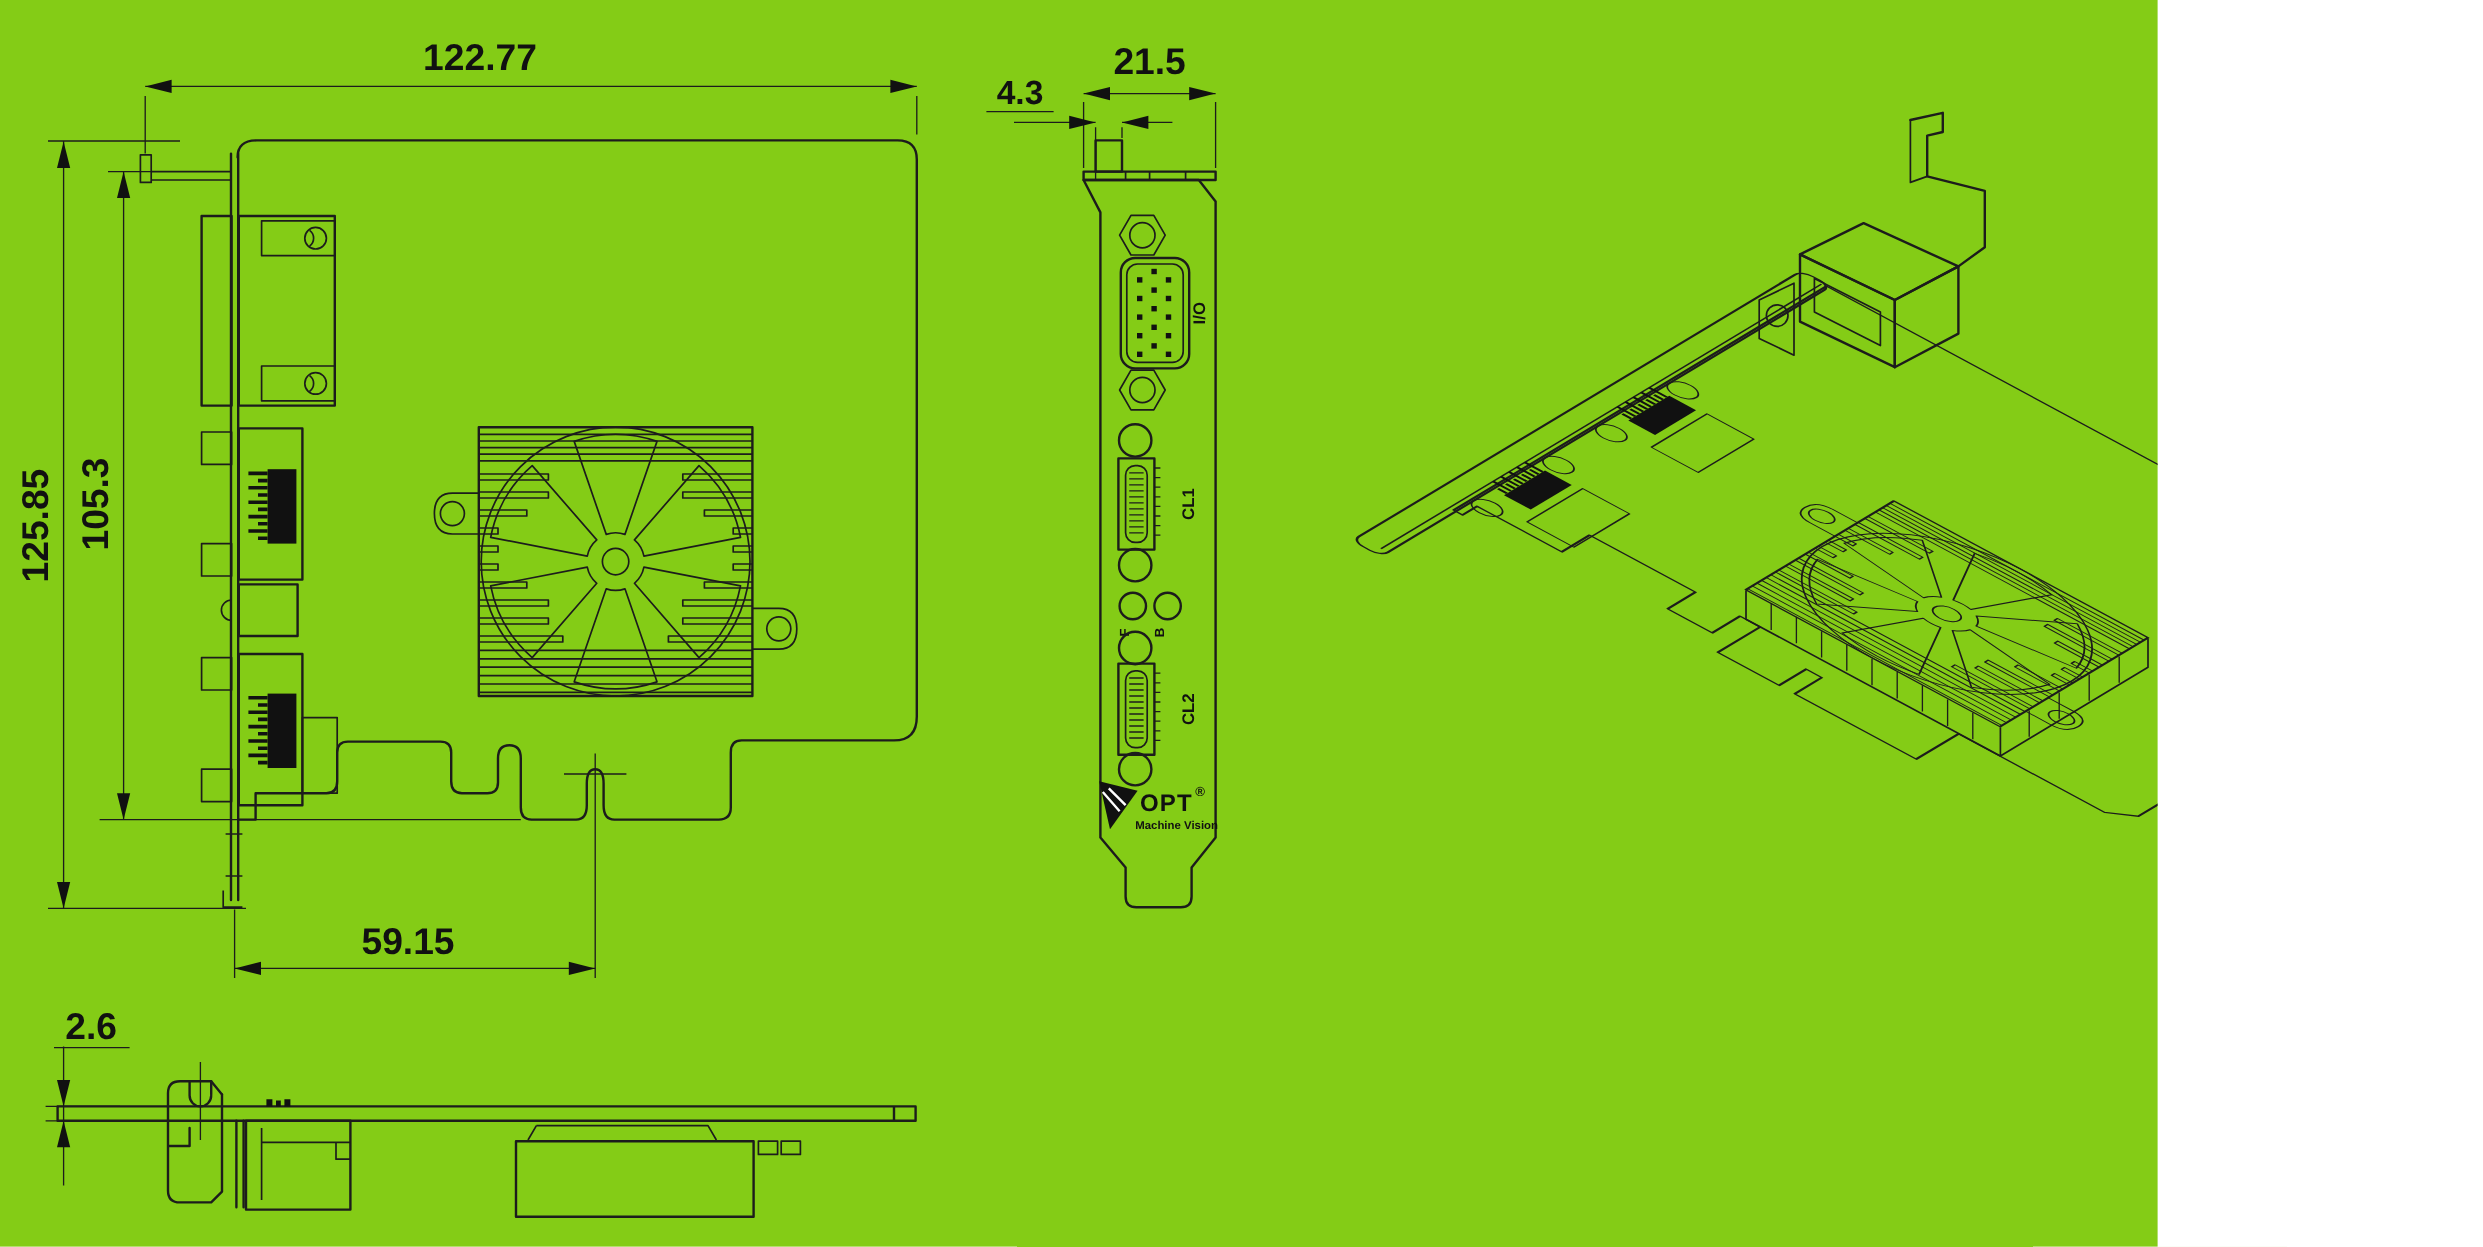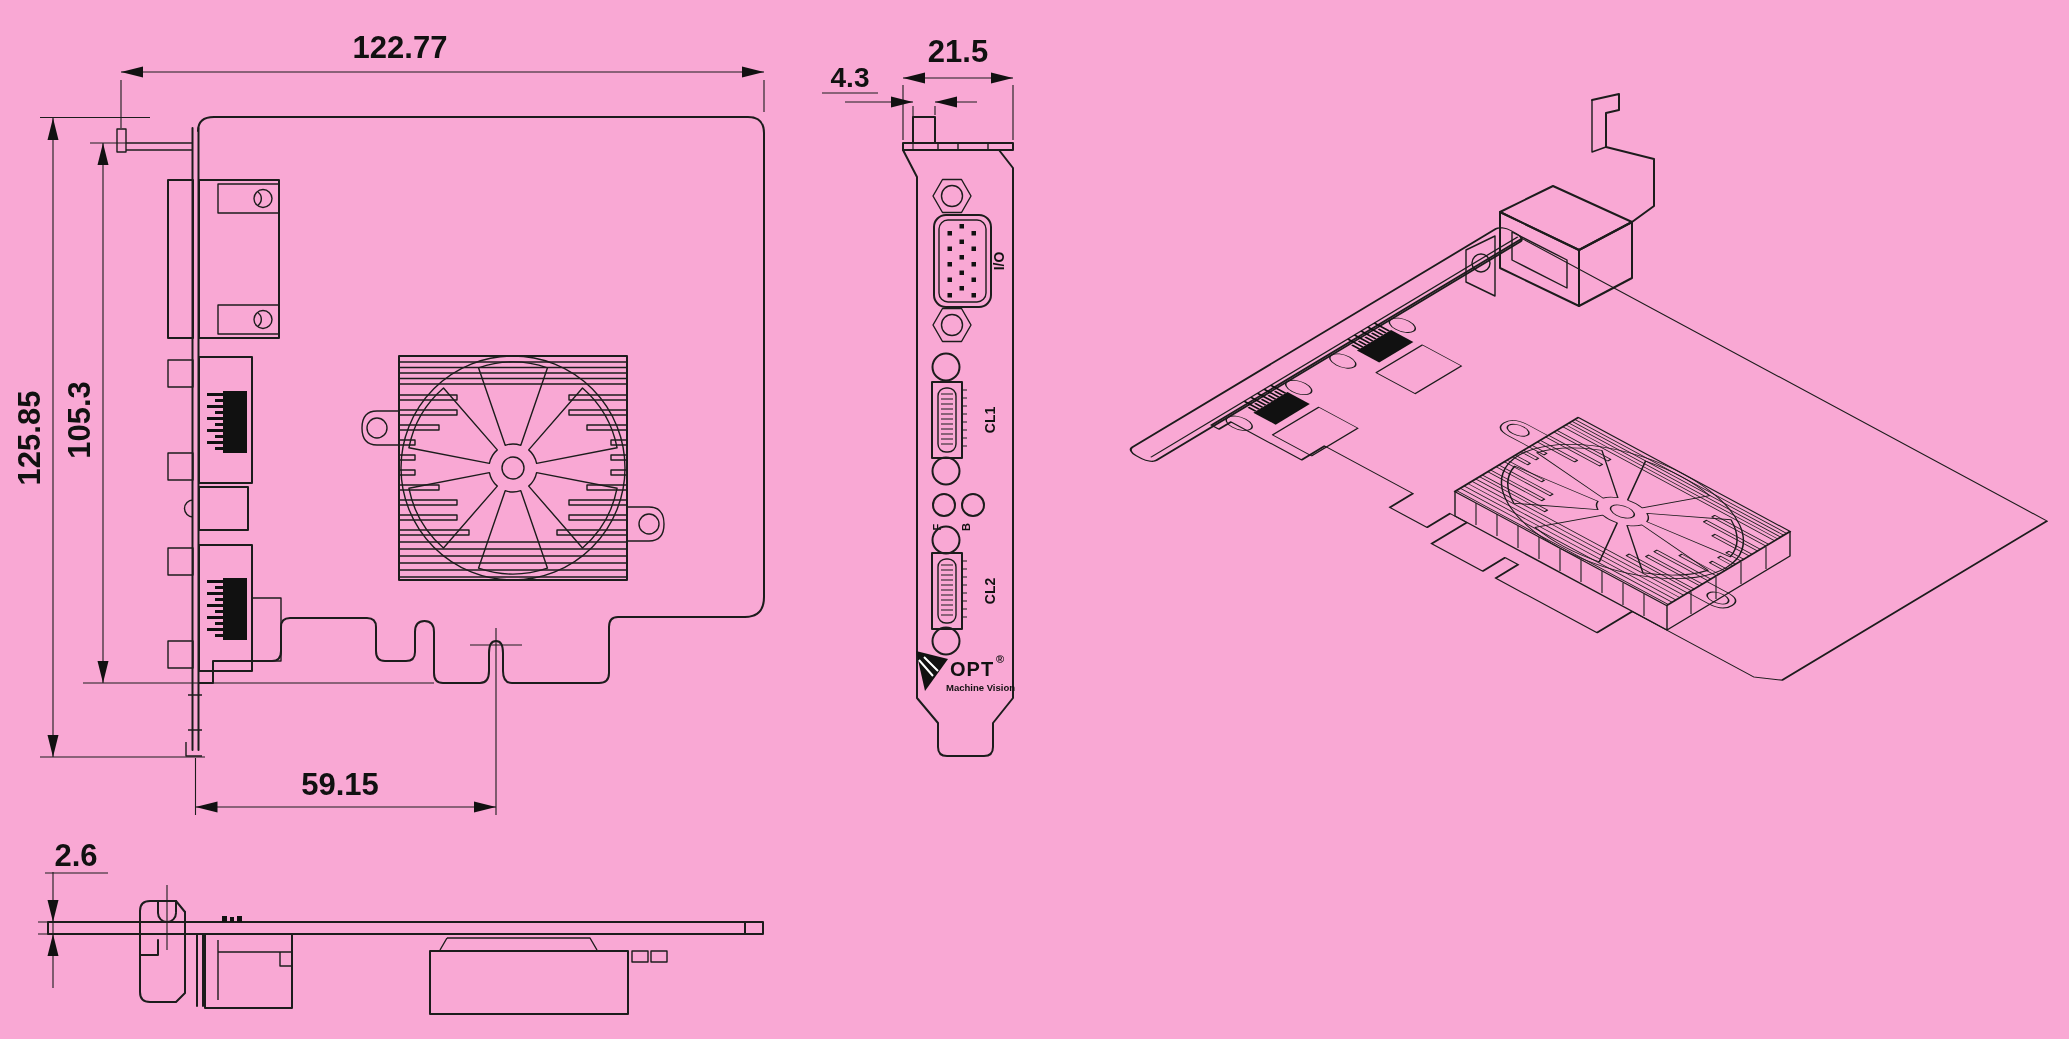--- a/index.html
+++ b/index.html
@@ -1,17 +1,17 @@
 <!DOCTYPE html>
 <html><head>
 <meta charset="utf-8">
 <style>
   html,body{margin:0;padding:0;background:#ffffff;}
   body{font-family:"Liberation Sans",sans-serif;}
-  .stage{position:relative;width:2069px;height:1039px;background:#f9a8d4;overflow:hidden;}
+  .stage{position:relative;width:1798px;height:1039px;background:#84cc16;overflow:hidden;}
   svg{display:block;}
   .ln{stroke:#1c1c1c;fill:none;stroke-width:2;stroke-linejoin:round;stroke-linecap:round;}
   .ln-thin{stroke:#1c1c1c;fill:none;stroke-width:1.4;stroke-linejoin:round;}
   .ln-dim{stroke:#1c1c1c;fill:none;stroke-width:1.1;}
   .fill-dark{fill:#111111;stroke:none;}
   .arrow{fill:#111111;stroke:none;}
   .dim-text{font-family:"Liberation Sans",sans-serif;font-weight:bold;font-size:31px;fill:#111111;}
   .dim-text-sm{font-family:"Liberation Sans",sans-serif;font-weight:bold;font-size:28px;fill:#111111;}
   .lbl{font-family:"Liberation Sans",sans-serif;font-weight:bold;font-size:14px;fill:#111111;}
   .lbl-sm{font-family:"Liberation Sans",sans-serif;font-weight:bold;font-size:11px;fill:#111111;}

